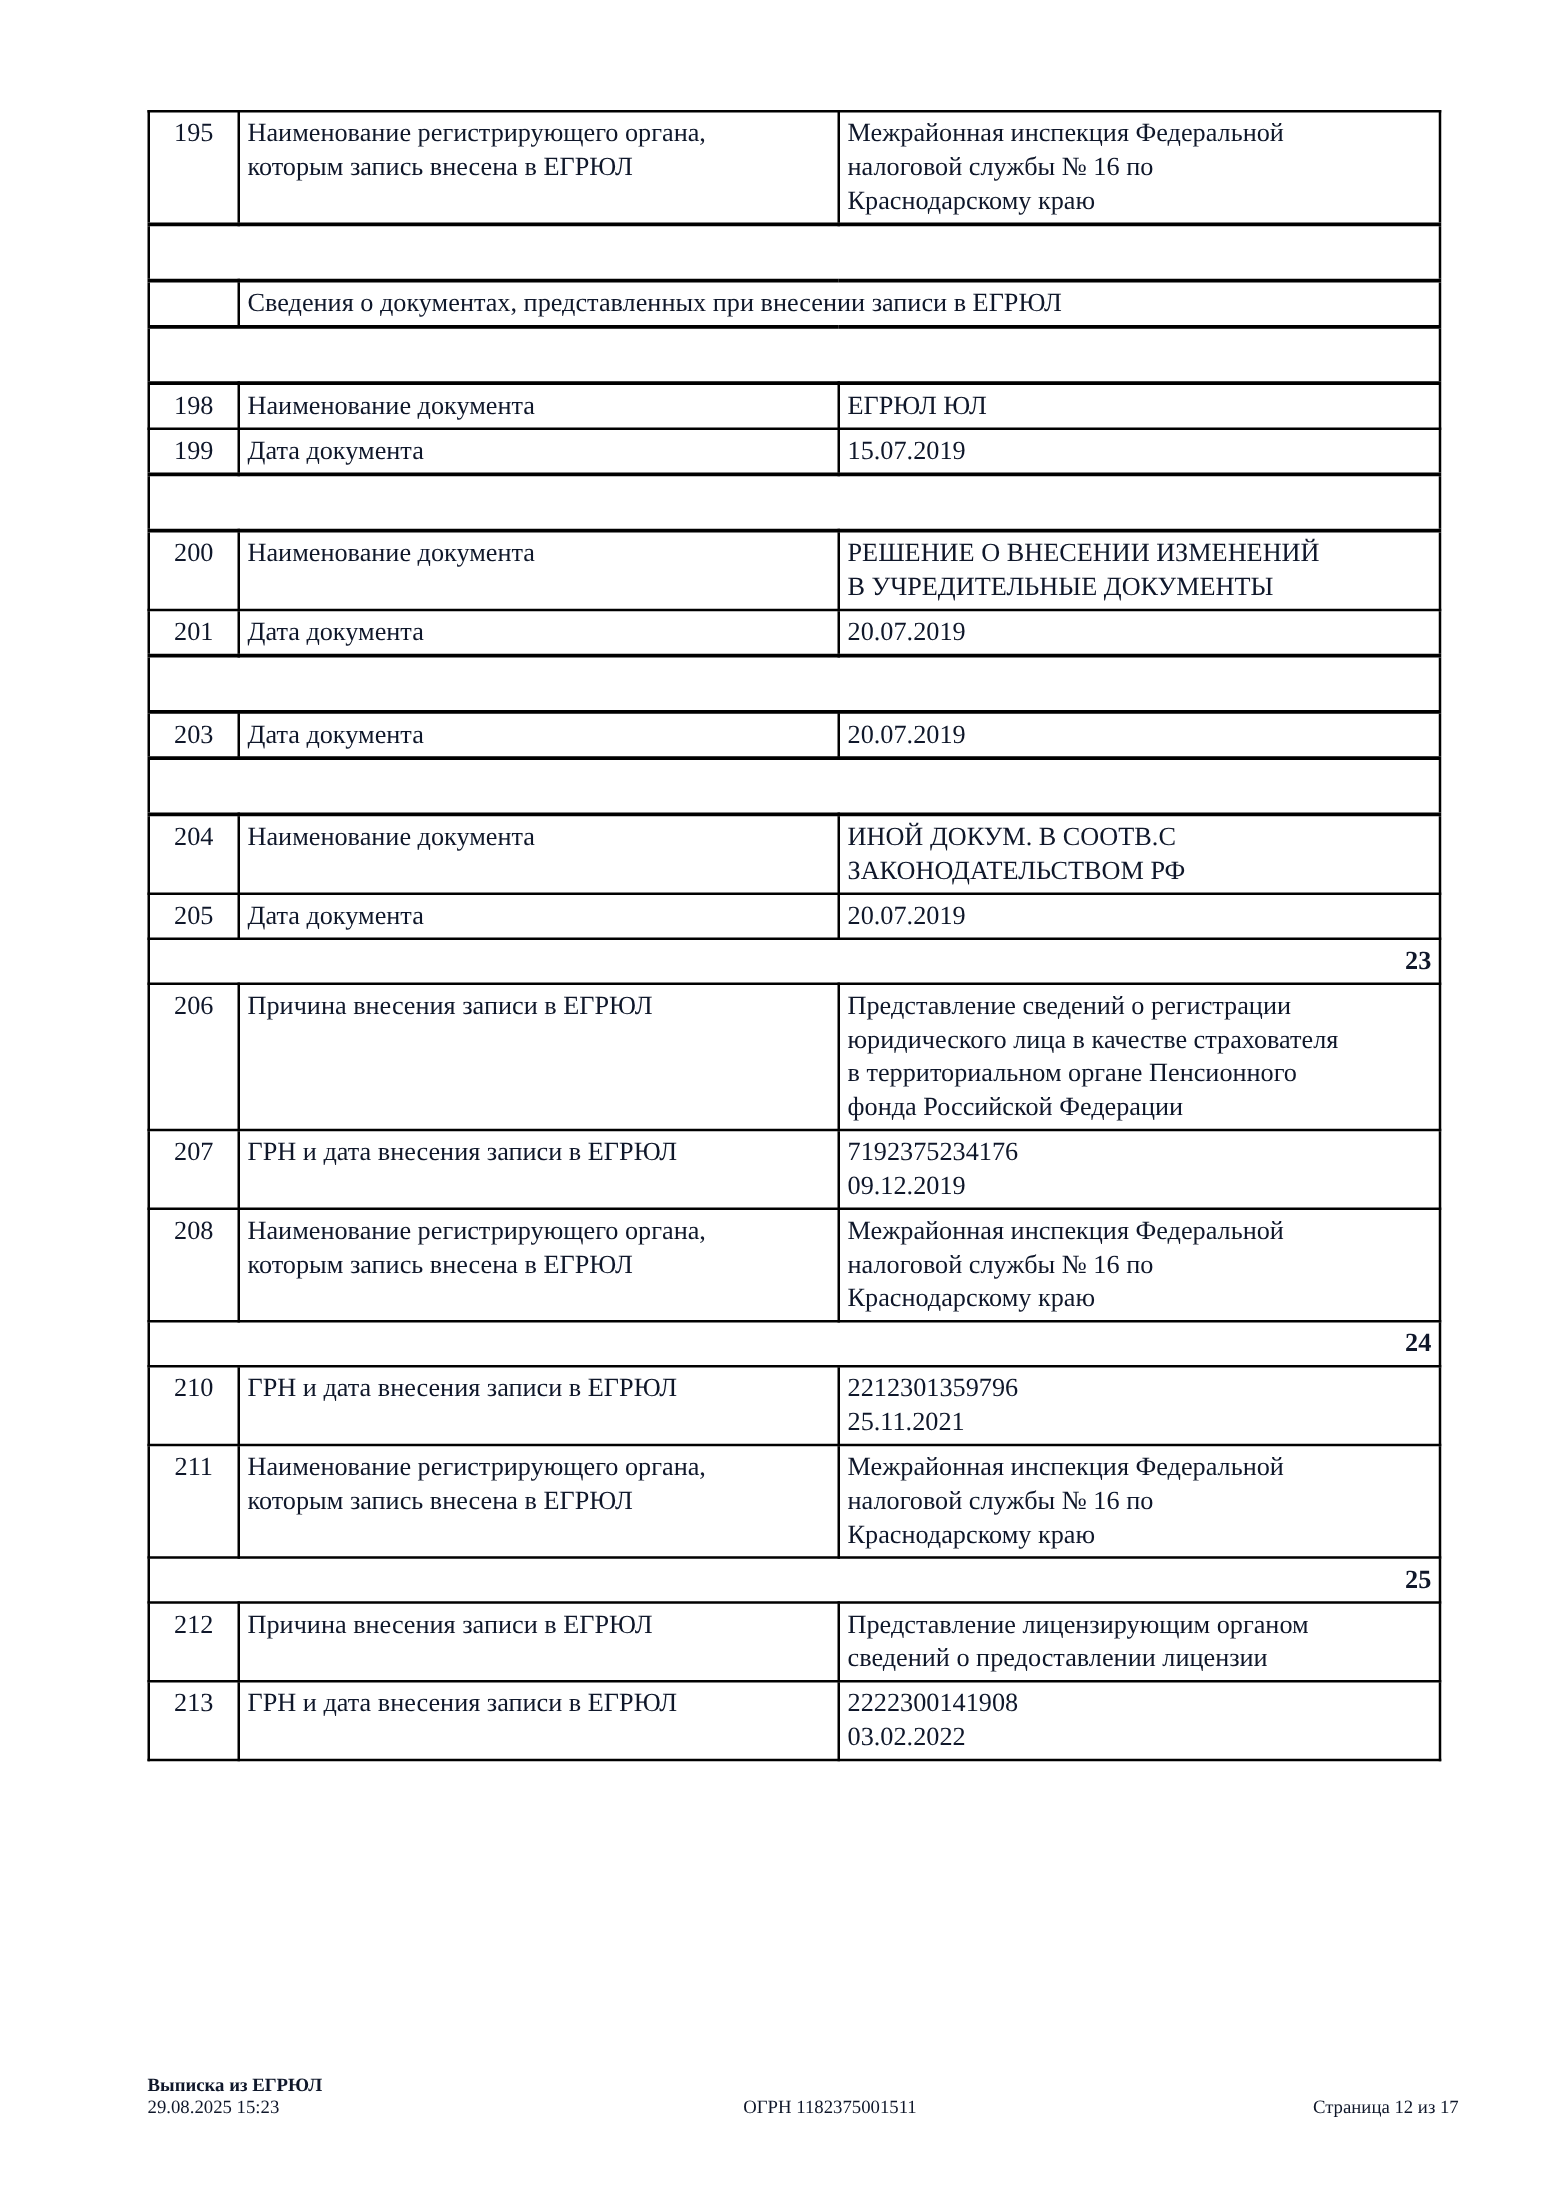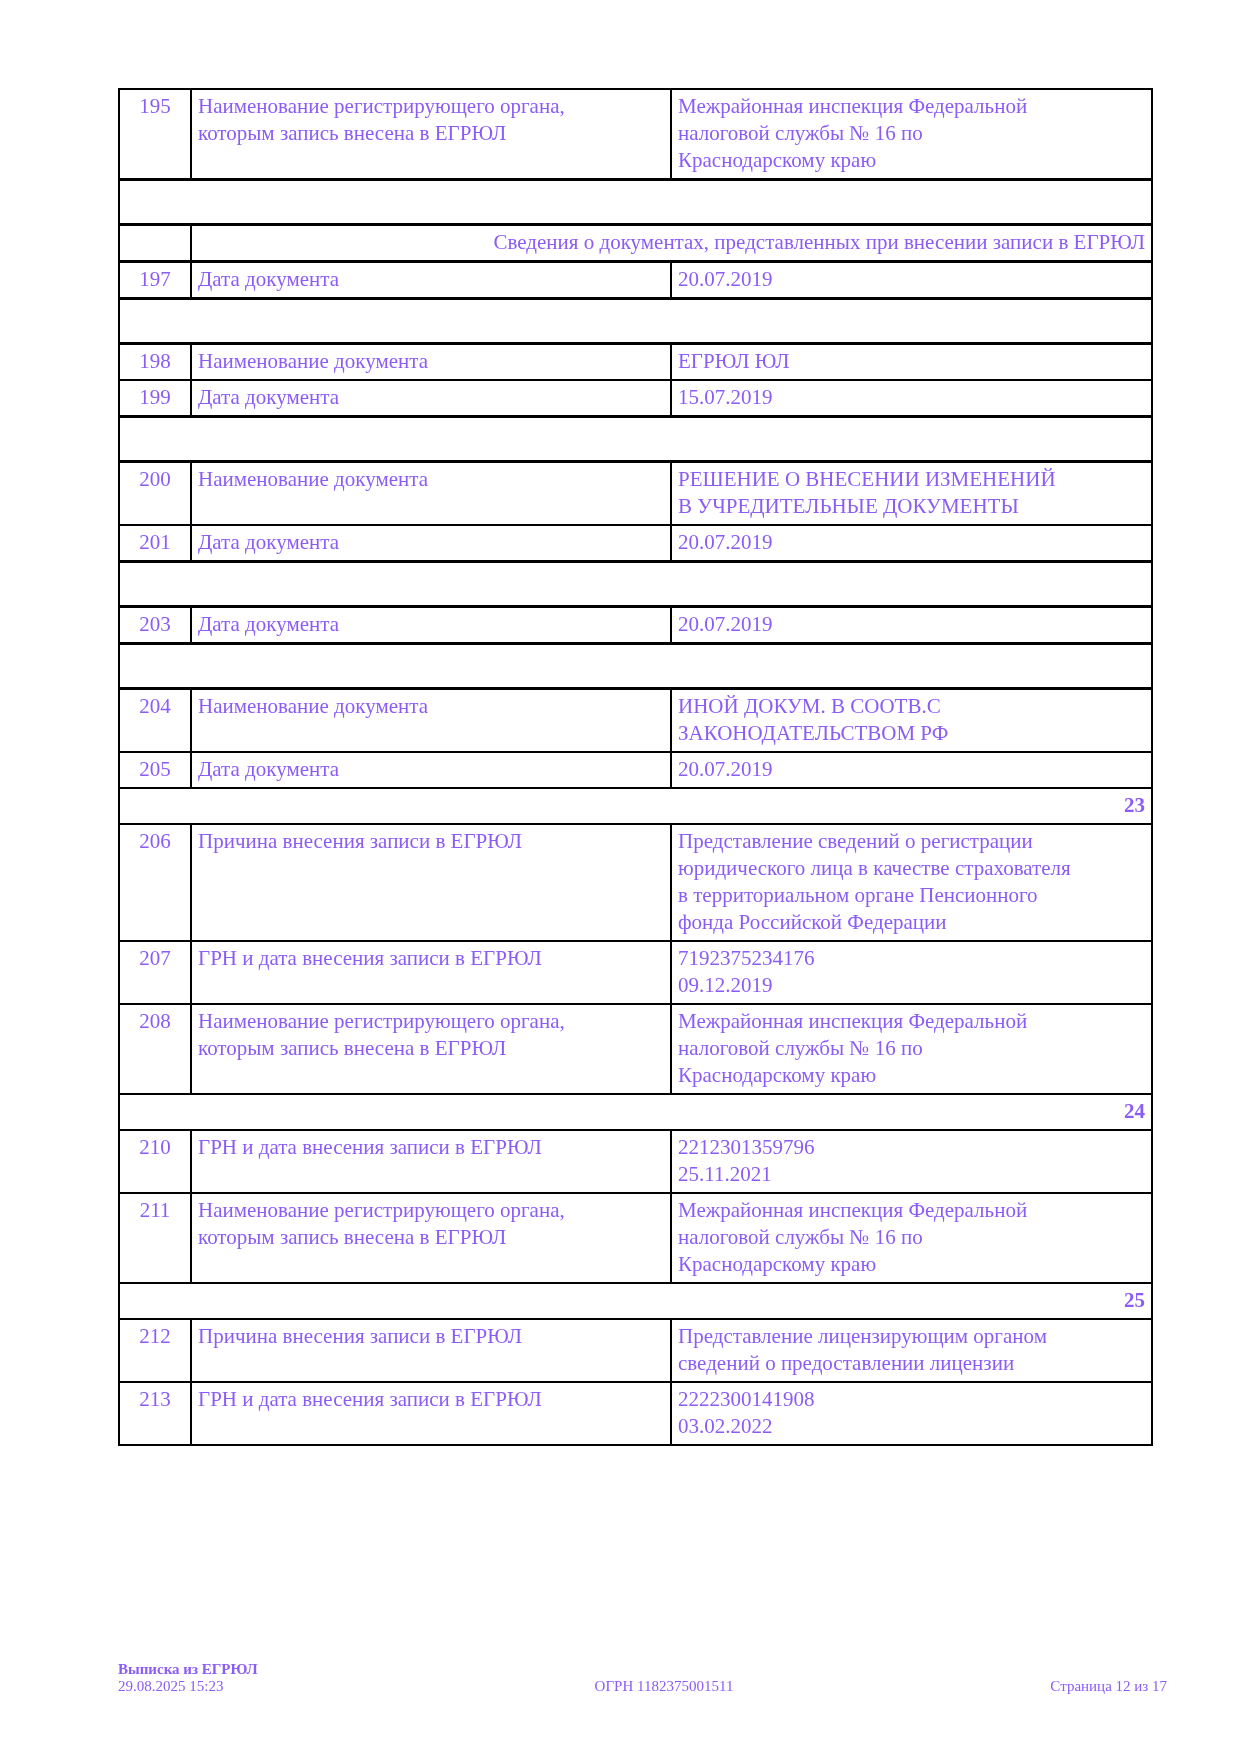--- a/index.html
+++ b/index.html
@@ -1,21 +1,21 @@
 <!DOCTYPE html>
 <html><head>
 <meta charset="utf-8">
 <style>
   html,body{margin:0;padding:0;background:#ffffff;}
   .page{
     position:relative;
     width:1240px;
     height:1755px;
     background:#ffffff;
-    color:#8b5cf6;
+    color:#0f172a;
     font-family:"Liberation Serif","DejaVu Serif",serif;
     overflow:hidden;
   }
   table.doc{
     position:absolute;
     left:118px;
     top:88px;
     width:1033px;
     border-collapse:collapse;
     table-layout:fixed;
@@ -34,21 +34,20 @@
     padding-left:2px;
     padding-right:2px;
   }
   tr.r-spacer td{
     height:35px;
     border-top-width:3px;
     border-bottom-width:3px;
   }
   td.c-subheader{
     border-bottom-width:3px;
-    text-align:right;
   }
   tr.r-subheader td{
     border-bottom-width:3px;
   }
   td.c-section{
     text-align:right;
     font-weight:bold;
     border-top-width:3px;
     border-bottom-width:3px;
   }
@@ -98,25 +97,20 @@
 налоговой службы № 16 по
 Краснодарскому краю</td>
         </tr>
         <tr class="r-spacer">
           <td colspan="3"></td>
         </tr>
         <tr class="r-subheader">
           <td class="c-num"></td>
           <td class="c-subheader" colspan="2">Сведения о документах, представленных при внесении записи в ЕГРЮЛ</td>
         </tr>
-        <tr>
-          <td class="c-num">197</td>
-          <td class="c-label">Дата документа</td>
-          <td class="c-value">20.07.2019</td>
-        </tr>
         <tr class="r-spacer">
           <td colspan="3"></td>
         </tr>
         <tr>
           <td class="c-num">198</td>
           <td class="c-label">Наименование документа</td>
           <td class="c-value">ЕГРЮЛ ЮЛ</td>
         </tr>
         <tr>
           <td class="c-num">199</td>

